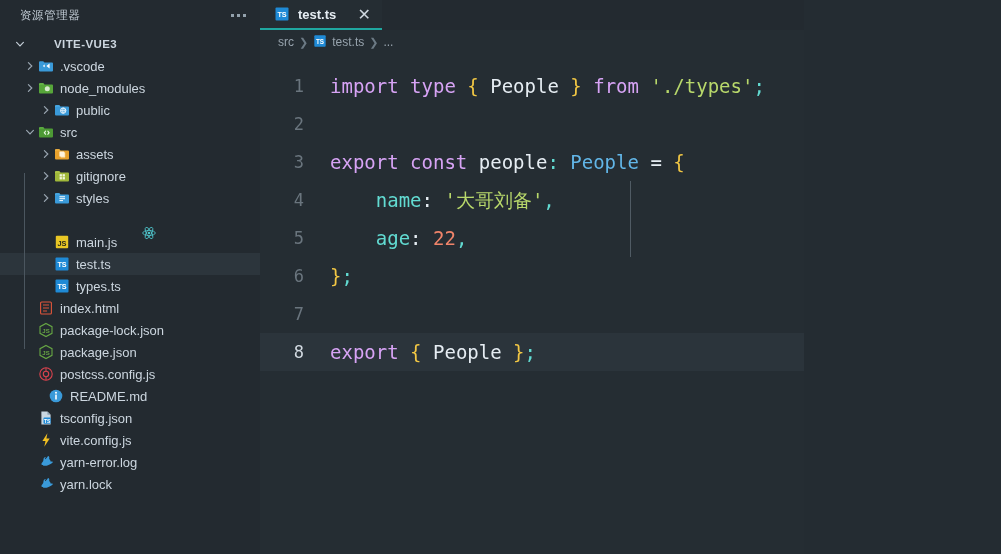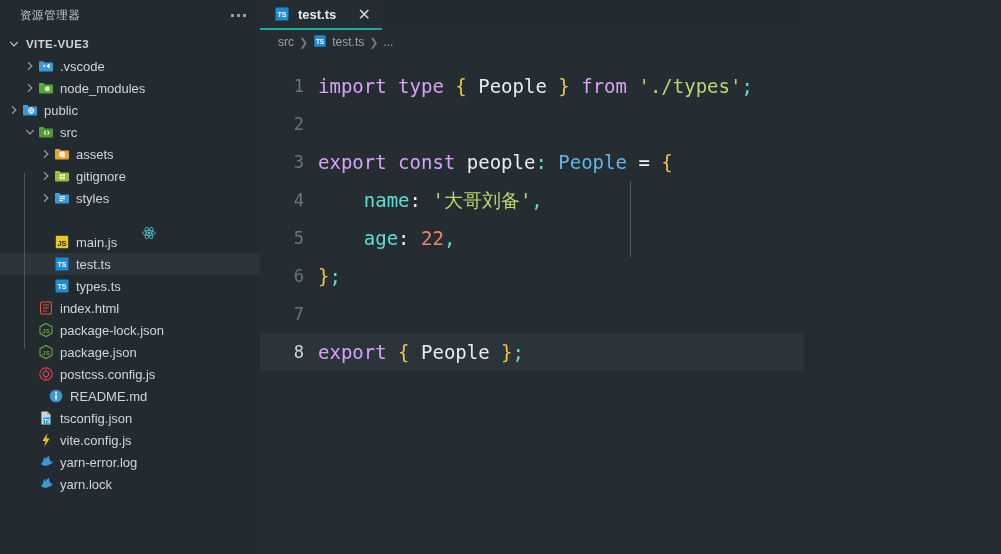--- a/index.html
+++ b/index.html
@@ -198,21 +198,21 @@
     width: 58px;
     flex: 0 0 58px;
     text-align: right;
     padding-right: 14px;
     box-sizing: border-box;
     color: #6a757e;
     font-size: 17px;
     user-select: none;
   }
   .code-line.active .gutter { color: #d2dae1; }
-  .code-text { flex: 1 1 auto; white-space: pre; }
+  .code-text { flex: 1 1 auto; white-space: pre; margin-left: 12px; }
 
   .ed-indent {
     position: absolute;
     left: 370px;
     width: 1px;
     background: #505b64;
   }
 
   
   .t-kw   { color: #d7a3f5; }
@@ -235,21 +235,21 @@
     <div class="sidebar-header">
       <span class="sidebar-title">资源管理器</span>
       <span class="more-dots" title="more">
         <i></i>
           <i></i>
           <i></i>
       </span>
     </div>
 
     <div class="tree" id="tree" style="position: relative;">
-        <div class="row root" style="padding-left: 6px;">
+        <div class="row root" style="padding-left: 12px; gap: 22px;">
           <span class="chev">
             <svg width="10" height="10" viewBox="0 0 10 10">
               <path d="M1.6 3.4 5 6.8l3.4-3.4" fill="none" stroke="#c3cdd6" stroke-width="1.2" stroke-linecap="round"></path>
             </svg>
           </span>
           <span class="lbl">VITE-VUE3</span>
         </div>
         <div class="row" style="padding-left: 22px;">
           <span class="chev">
             <svg width="10" height="10" viewBox="0 0 10 10">
@@ -273,21 +273,21 @@
           </span>
           <span class="ic">
             <svg width="16" height="16" viewBox="0 0 16 16">
               <path d="M1 4.2a1 1 0 0 1 1-1h3.2l1.3 1.4H14a1 1 0 0 1 1 1v7a1 1 0 0 1-1 1H2a1 1 0 0 1-1-1z" fill="#57a63a"></path>
               <path d="M1 4.2a1 1 0 0 1 1-1h3.2l1.3 1.4H2a1 1 0 0 0-1 1z" fill="#6fbf4f"></path>
               <circle cx="9.3" cy="8.8" r="2.5" fill="#d9ead0"></circle>
             </svg>
           </span>
           <span class="lbl">node_modules</span>
         </div>
-        <div class="row" style="padding-left: 6px;">
+        <div class="row" style="padding-left: 26px; margin-left: 12px;">
           <span class="chev">
             <svg width="10" height="10" viewBox="0 0 10 10">
               <path d="M3.4 1.6 6.8 5 3.4 8.4" fill="none" stroke="#9aa6b1" stroke-width="1.2" stroke-linecap="round"></path>
             </svg>
           </span>
           <span class="ic">
             <svg width="16" height="16" viewBox="0 0 16 16">
               <path d="M1 4.2a1 1 0 0 1 1-1h3.2l1.3 1.4H14a1 1 0 0 1 1 1v7a1 1 0 0 1-1 1H2a1 1 0 0 1-1-1z" fill="#3a9ad9"></path>
               <path d="M1 4.2a1 1 0 0 1 1-1h3.2l1.3 1.4H2a1 1 0 0 0-1 1z" fill="#4fb0ea"></path>
               <circle cx="9.2" cy="8.6" r="2.7" fill="none" stroke="#eaf4fb" stroke-width="1"></circle>

